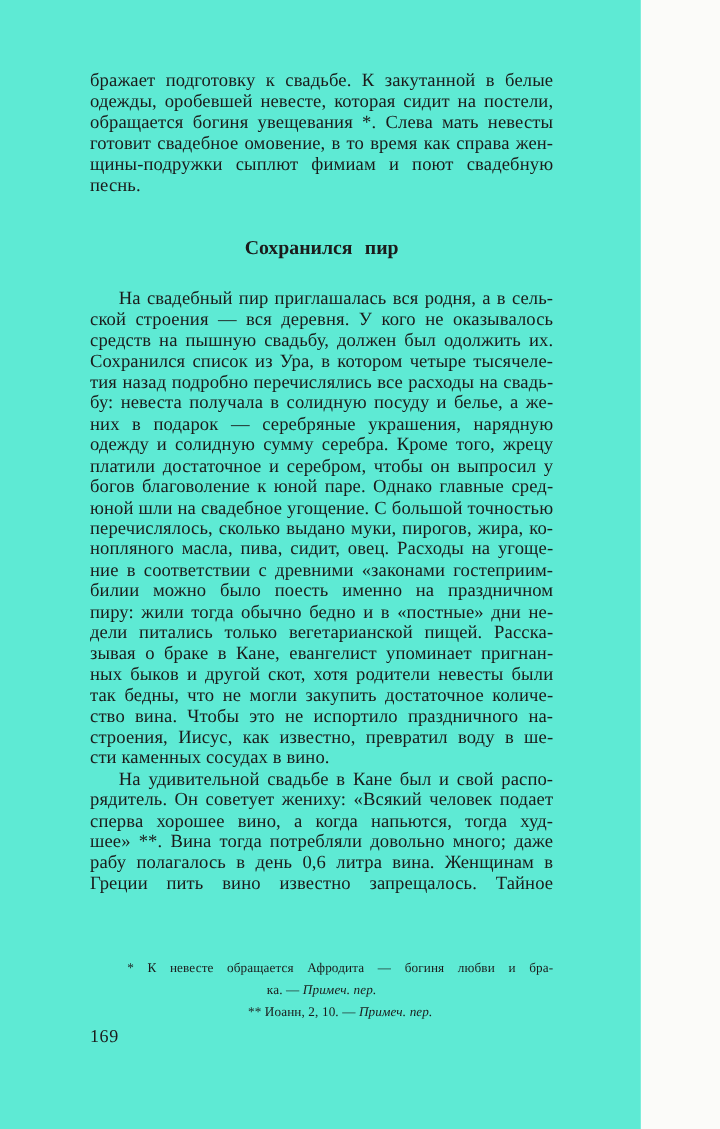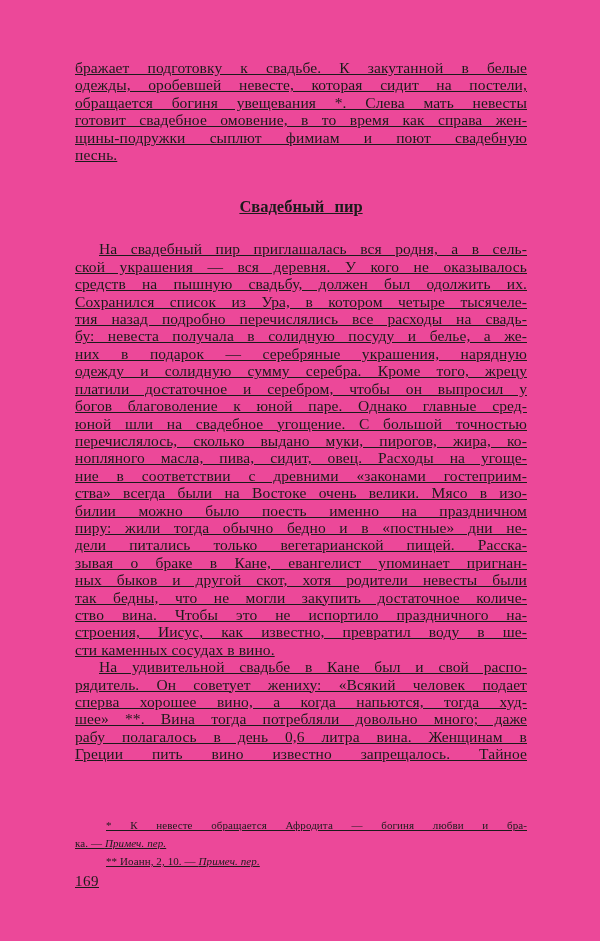--- a/index.html
+++ b/index.html
@@ -2,27 +2,26 @@
 <html><head>
 <meta charset="utf-8">
 <style>
   * { margin: 0; padding: 0; box-sizing: border-box; }
   html, body {
     background: #fbfbf9;
     font-family: "Liberation Serif", "DejaVu Serif", serif;
   }
   .page {
     position: relative;
-    width: 600px;
+    width: 534px;
     height: 941px;
-    background: #ec4899;
+    background: #5eead4;
     color: #1b1b1b;
     padding: 59px 73px 0 75px;
     overflow: hidden;
-    text-decoration: underline;
   }
   .body-text {
     font-size: 15.5px;
     line-height: 17.4px;
     letter-spacing: 0.1px;
   }
   .p .line {
     text-align: justify;
     text-align-last: justify;
     white-space: normal;
@@ -38,21 +37,21 @@
     margin-top: 34px;
     margin-bottom: 23px;
     line-height: 20px;
   }
   .footnotes {
     margin-top: 53px;
     font-size: 11px;
     line-height: 18.2px;
     letter-spacing: 0.1px;
   }
-  .fn-line { text-align: left; }
+  .fn-line { text-align: center; }
   .fn-line.fn-justified {
     text-align: justify;
     text-align-last: justify;
   }
   .fn-line.fn-indent { text-indent: 31px; }
   .fn-italic { font-style: italic; }
   .page-number {
     margin-top: 3px;
     text-align: left;
     font-size: 15px;
@@ -66,38 +65,37 @@
 
   <div class="body-text p">
       <div class="line">бражает подготовку к свадьбе. К закутанной в белые</div>
       <div class="line">одежды, оробевшей невесте, которая сидит на постели,</div>
       <div class="line">обращается богиня увещевания *. Слева мать невесты</div>
       <div class="line">готовит свадебное омовение, в то время как справа жен-</div>
       <div class="line">щины-подружки сыплют фимиам и поют свадебную</div>
       <div class="line">песнь.</div>
     </div>
 
-  <div class="heading">Свадебный пир</div>
+  <div class="heading">Сохранился пир</div>
 
   <div class="body-text p indent">
       <div class="line">На свадебный пир приглашалась вся родня, а в сель-</div>
-      <div class="line">ской украшения — вся деревня. У кого не оказывалось</div>
+      <div class="line">ской строения — вся деревня. У кого не оказывалось</div>
       <div class="line">средств на пышную свадьбу, должен был одолжить их.</div>
       <div class="line">Сохранился список из Ура, в котором четыре тысячеле-</div>
       <div class="line">тия назад подробно перечислялись все расходы на свадь-</div>
       <div class="line">бу: невеста получала в солидную посуду и белье, а же-</div>
       <div class="line">них в подарок — серебряные украшения, нарядную</div>
       <div class="line">одежду и солидную сумму серебра. Кроме того, жрецу</div>
       <div class="line">платили достаточное и серебром, чтобы он выпросил у</div>
       <div class="line">богов благоволение к юной паре. Однако главные сред-</div>
       <div class="line">юной шли на свадебное угощение. С большой точностью</div>
       <div class="line">перечислялось, сколько выдано муки, пирогов, жира, ко-</div>
       <div class="line">нопляного масла, пива, сидит, овец. Расходы на угоще-</div>
       <div class="line">ние в соответствии с древними «законами гостеприим-</div>
-      <div class="line">ства» всегда были на Востоке очень велики. Мясо в изо-</div>
       <div class="line">билии можно было поесть именно на праздничном</div>
       <div class="line">пиру: жили тогда обычно бедно и в «постные» дни не-</div>
       <div class="line">дели питались только вегетарианской пищей. Расска-</div>
       <div class="line">зывая о браке в Кане, евангелист упоминает пригнан-</div>
       <div class="line">ных быков и другой скот, хотя родители невесты были</div>
       <div class="line">так бедны, что не могли закупить достаточное количе-</div>
       <div class="line">ство вина. Чтобы это не испортило праздничного на-</div>
       <div class="line">строения, Иисус, как известно, превратил воду в ше-</div>
       <div class="line">сти каменных сосудах в вино.</div>
     </div>

